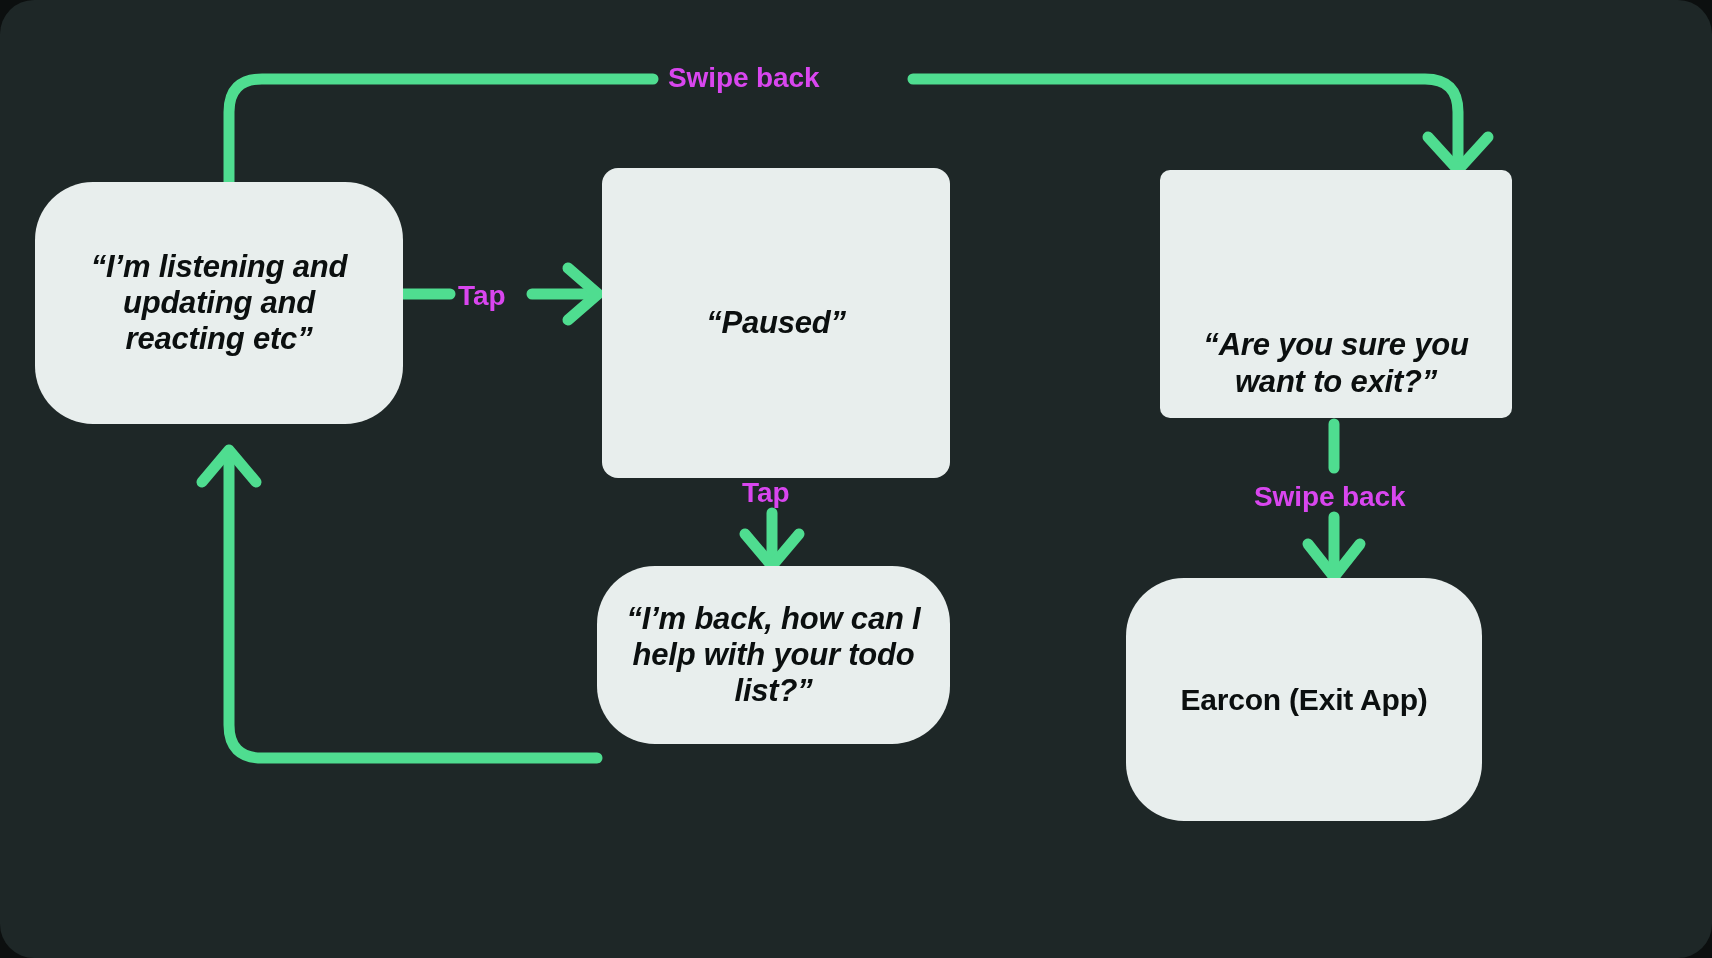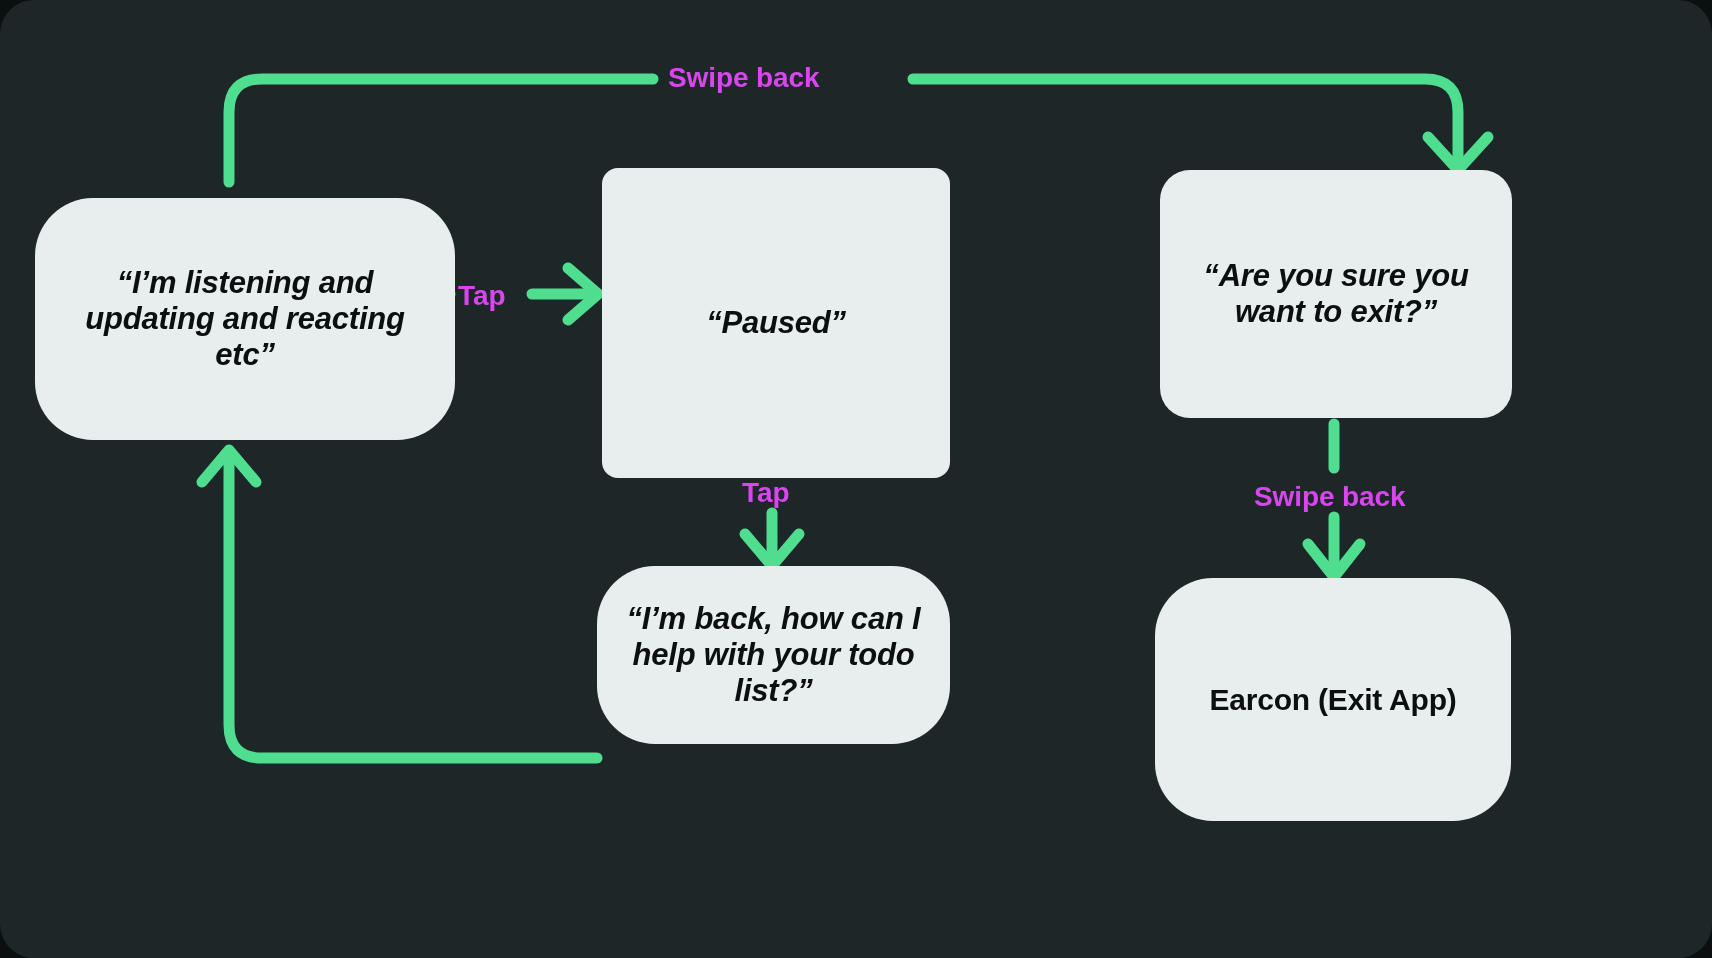--- a/index.html
+++ b/index.html
@@ -65,25 +65,25 @@
     font-family: "Liberation Sans", sans-serif;
     font-style: normal;
     font-weight: bold;
     font-size: 28px;
     color: #d946ef;
     white-space: nowrap;
     letter-spacing: -0.1px;
   }
 
   
-  #node-listening      { left: 35px;   top: 182px; width: 420px; height: 242px; border-radius: 58px; margin-top: 16px; }
+  #node-listening      { left: 35px;   top: 182px; width: 368px; height: 242px; border-radius: 58px; }
   #node-paused         { left: 602px;  top: 168px; width: 348px; height: 310px; border-radius: 16px; }
-  #node-confirm-exit   { left: 1160px; top: 170px; width: 352px; height: 248px; border-radius: 30px; }
+  #node-confirm-exit   { left: 1160px; top: 170px; width: 352px; height: 248px; border-radius: 10px; align-items: flex-end; }
   #node-im-back        { left: 597px;  top: 566px; width: 353px; height: 178px; border-radius: 58px; }
-  #node-earcon         { left: 1155px; top: 578px; width: 356px; height: 243px; border-radius: 58px; }
+  #node-earcon         { left: 1126px; top: 578px; width: 356px; height: 243px; border-radius: 58px; }
 
   
   #label-swipe-back-top    { left: 668px;  top: 62px;  }
   #label-tap-right         { left: 458px;  top: 280px; }
   #label-tap-down          { left: 742px;  top: 477px; }
   #label-swipe-back-right  { left: 1254px; top: 481px; }
 </style>
 </head>
 <body>
 

